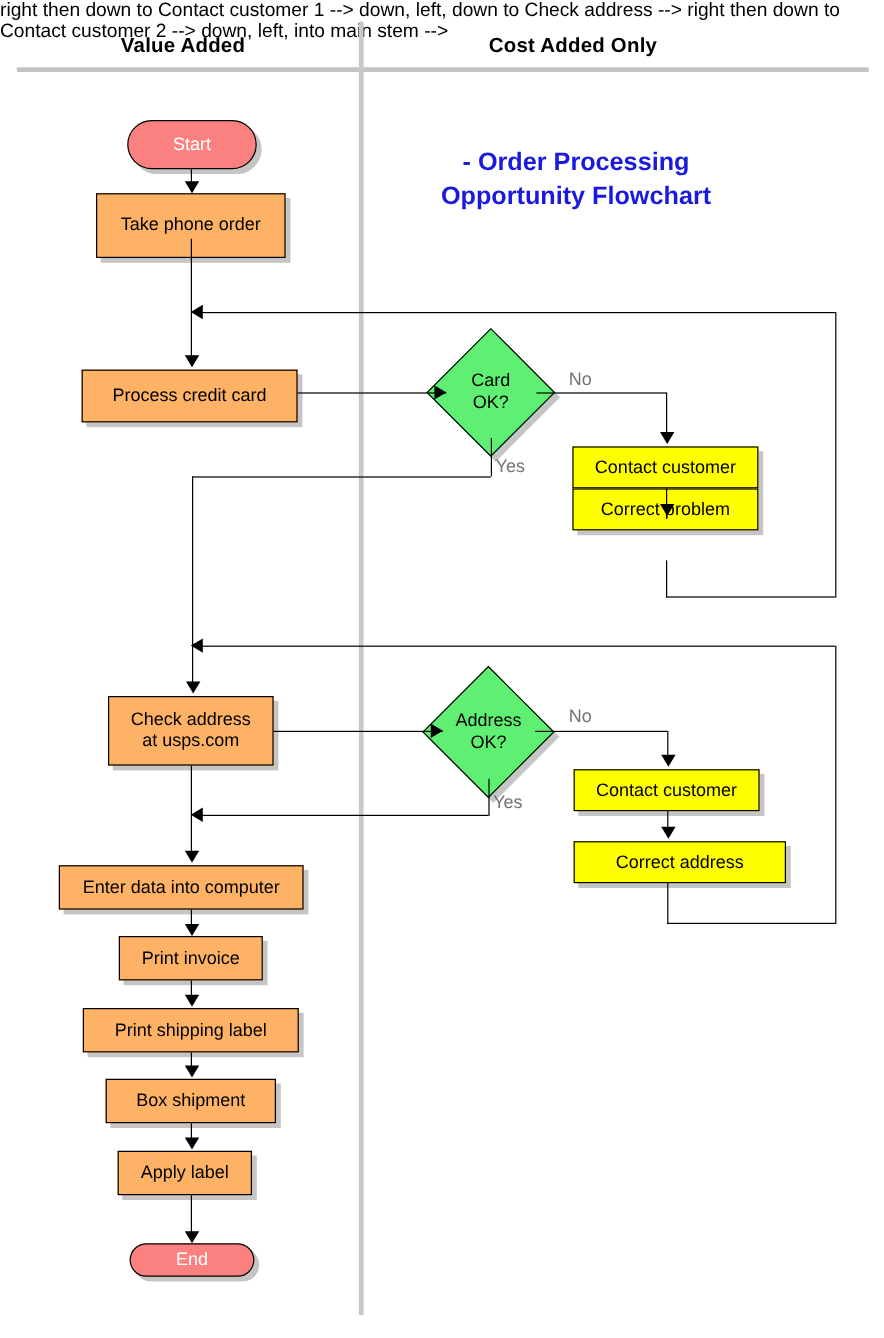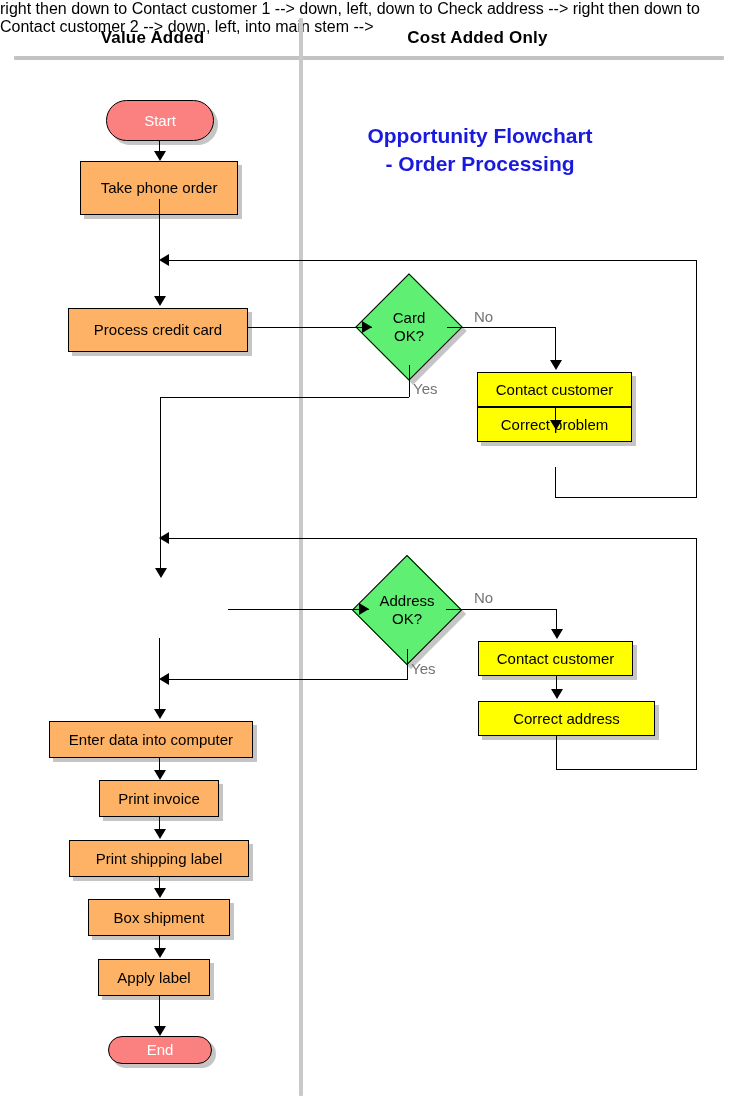--- a/index.html
+++ b/index.html
@@ -85,22 +85,22 @@
   <div class="col-head" style="left:30px;top:28px;width:245px;">Value Added</div>
 
   <div class="col-head" style="left:330px;top:28px;width:295px;">Cost Added Only</div>
 
   <div class="head-rule" style="left:14px;top:56px;width:710px;"></div>
 
   <div class="col-divider" style="left:299px;top:18px;height:1078px;"></div>
 
   
   <div class="chart-title" style="left:330px;top:122px;width:300px;color:#1A1ADF;">
+    <div>- Order Processing</div>
     <div>Opportunity Flowchart</div>
-    <div>- Order Processing</div>
   </div>
 
   
 
   
   <div class="node term" style="left:106px;top:100px;width:108px;height:41px;">
     <span class="lbl">Start</span>
   </div>
 
   
@@ -129,20 +129,26 @@
   <div class="node cost" style="left:477px;top:372px;width:155px;height:35px;">
     <span class="lbl">Contact customer</span>
   </div>
 
   
   <div class="node cost" style="left:477px;top:407px;width:155px;height:35px;">
     <span class="lbl">Correct problem</span>
   </div>
 
   
+  <div class="node proc" style="left:90px;top:580px;width:138px;height:58px;">
+    <span class="lbl">
+      <span style="display:block">Check address</span>
+      <span style="display:block">at usps.com</span>
+    </span>
+  </div>
 
   
   <div class="decision" style="left:368px;top:571px;width:78px;height:78px;">
     <div class="dia-shadow"></div>
     <div class="dia"></div>
     <div class="dtext">
       <div>
         <div>Address</div>
         <div>OK?</div>
       </div>

